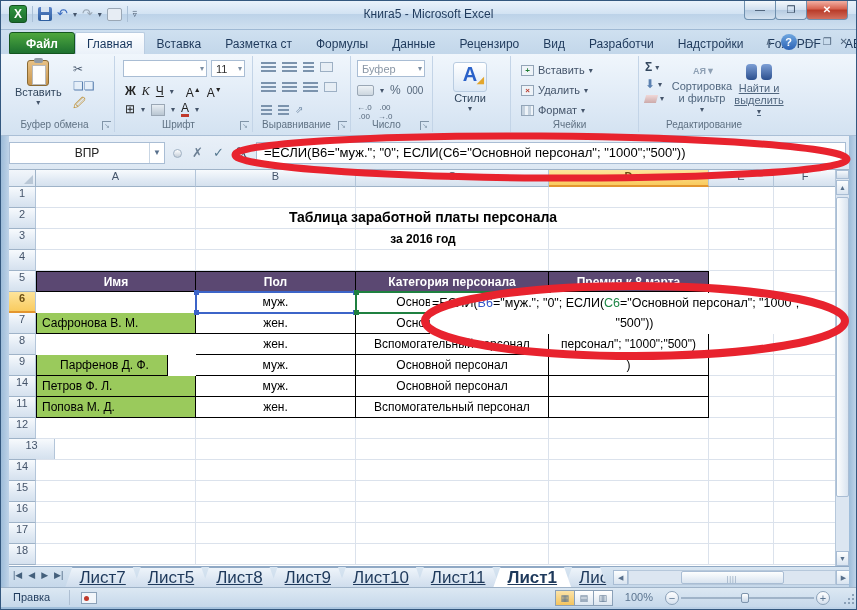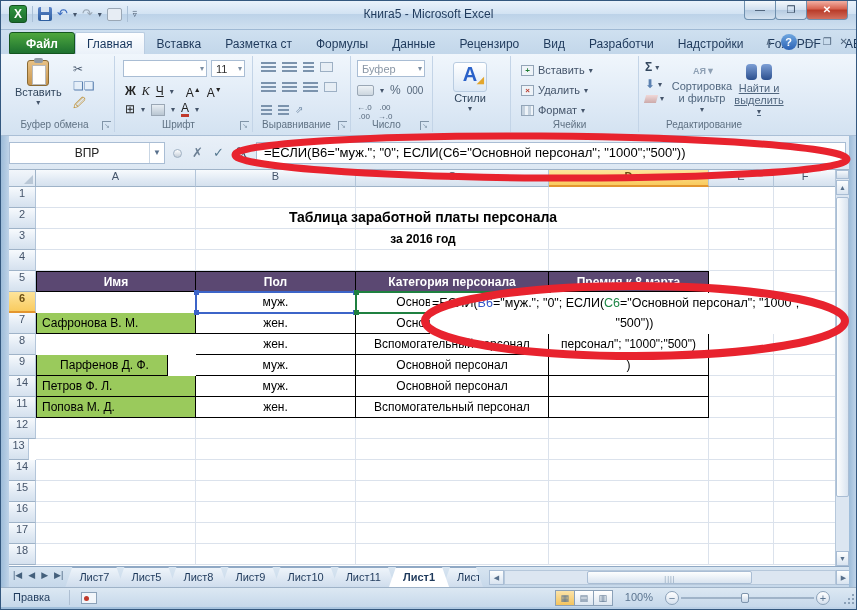--- a/index.html
+++ b/index.html
@@ -130,23 +130,23 @@
   #vscroll { position:absolute; right:7px; top:169px; width:14px; height:396px; background:#dce6f1; border-left:1px solid #b6c8db; }
   .varrow { position:absolute; left:0; width:13px; height:15px; background:linear-gradient(#fdfefe,#d9e4f0);
     border:1px solid #a9bdd4; font-size:7px; color:#58708c; text-align:center; line-height:14px; }
   #vsplit { position:absolute; left:0; top:0; width:13px; height:9px; background:linear-gradient(#f6f9fc,#cfdcea); border:1px solid #a9bdd4; }
   #vthumb { position:absolute; left:0; top:27px; width:13px; height:300px; background:linear-gradient(90deg,#fdfefe,#d9e4f0); border:1px solid #a9bdd4; border-radius:2px; }
   
   #sheetbar { position:absolute; left:8px; top:565px; width:842px; height:21px;
     background:linear-gradient(#d8e5f1,#c6d8ea); border-top:1px solid #8fa8c4; display:flex; align-items:flex-start; }
   .navbtns { display:flex; gap:2px; padding:3px 6px 0 2px; color:#44607c; font-size:9px; }
   .navbtns span { padding:0 2px; }
-  .stab { position:relative; height:20px; margin-left:-6px; padding:0 14px; font-size:11px; color:#1e395b;
+  .stab { position:relative; height:20px; margin-left:-6px; padding:0 14px; font-size:17px; color:#1e395b;
     line-height:19px; clip-path:polygon(7px 0, calc(100% - 7px) 0, 100% 100%, 0 100%);
-    background:linear-gradient(#eef4fa,#cfdded); border-top:1px solid #8fa8c4; }
+    background:linear-gradient(#eef4fa,#cfdded); border-top:1px solid #8fa8c4;text-decoration:underline; }
   .stab.active { background:#fff; font-weight:bold; z-index:2; }
   .stab.clipped { max-width:42px; overflow:hidden; padding-right:2px; }
   #hscroll { display:flex; align-items:center; margin-left:6px; margin-top:2px; flex:1; height:16px; }
   .harrow { width:15px; height:15px; background:linear-gradient(#fdfefe,#d9e4f0); border:1px solid #a9bdd4;
     font-size:7px; color:#58708c; text-align:center; line-height:14px; }
   #htrack { flex:1; height:15px; background:#dce6f1; border:1px solid #b6c8db; position:relative; }
   #hthumb { position:absolute; left:25%; width:50%; top:0; height:13px; background:linear-gradient(#fdfefe,#d9e4f0);
     border:1px solid #a9bdd4; border-radius:2px; text-align:center; font-size:7px; color:#8ba1b8; line-height:13px; letter-spacing:1px; }
   
   #statusbar { position:absolute; left:0px; top:586px; width:857px; height:20px;
@@ -472,21 +472,21 @@
       <div class="gcell tblc" style="left: 540px; top: 227px; width: 160px; height: 21px;"></div>
       <div class="gcell plain" style="left: 700px; top: 227px; width: 65px; height: 21px;"></div>
       <div class="gcell plain" style="left: 765px; top: 227px; width: 63px; height: 21px;"></div>
       <div class="gcell ghead" style="left: 0px; top: 248px; width: 27px; height: 21px;">12</div>
       <div class="gcell plain" style="left: 27px; top: 248px; width: 160px; height: 21px;"></div>
       <div class="gcell plain" style="left: 187px; top: 248px; width: 160px; height: 21px;"></div>
       <div class="gcell plain" style="left: 347px; top: 248px; width: 193px; height: 21px;"></div>
       <div class="gcell plain" style="left: 540px; top: 248px; width: 160px; height: 21px;"></div>
       <div class="gcell plain" style="left: 700px; top: 248px; width: 65px; height: 21px;"></div>
       <div class="gcell plain" style="left: 765px; top: 248px; width: 63px; height: 21px;"></div>
-      <div class="gcell ghead" style="left: 0px; top: 269px; width: 20px; height: 21px;">13</div>
+      <div class="gcell ghead" style="left: 0px; top: 269px; width: 46px; height: 21px;">13</div>
       <div class="gcell plain" style="left: 27px; top: 269px; width: 160px; height: 21px;"></div>
       <div class="gcell plain" style="left: 187px; top: 269px; width: 160px; height: 21px;"></div>
       <div class="gcell plain" style="left: 347px; top: 269px; width: 193px; height: 21px;"></div>
       <div class="gcell plain" style="left: 540px; top: 269px; width: 160px; height: 21px;"></div>
       <div class="gcell plain" style="left: 700px; top: 269px; width: 65px; height: 21px;"></div>
       <div class="gcell plain" style="left: 765px; top: 269px; width: 63px; height: 21px;"></div>
       <div class="gcell ghead" style="left: 0px; top: 290px; width: 27px; height: 21px;">14</div>
       <div class="gcell plain" style="left: 27px; top: 290px; width: 160px; height: 21px;"></div>
       <div class="gcell plain" style="left: 187px; top: 290px; width: 160px; height: 21px;"></div>
       <div class="gcell plain" style="left: 347px; top: 290px; width: 193px; height: 21px;"></div>

